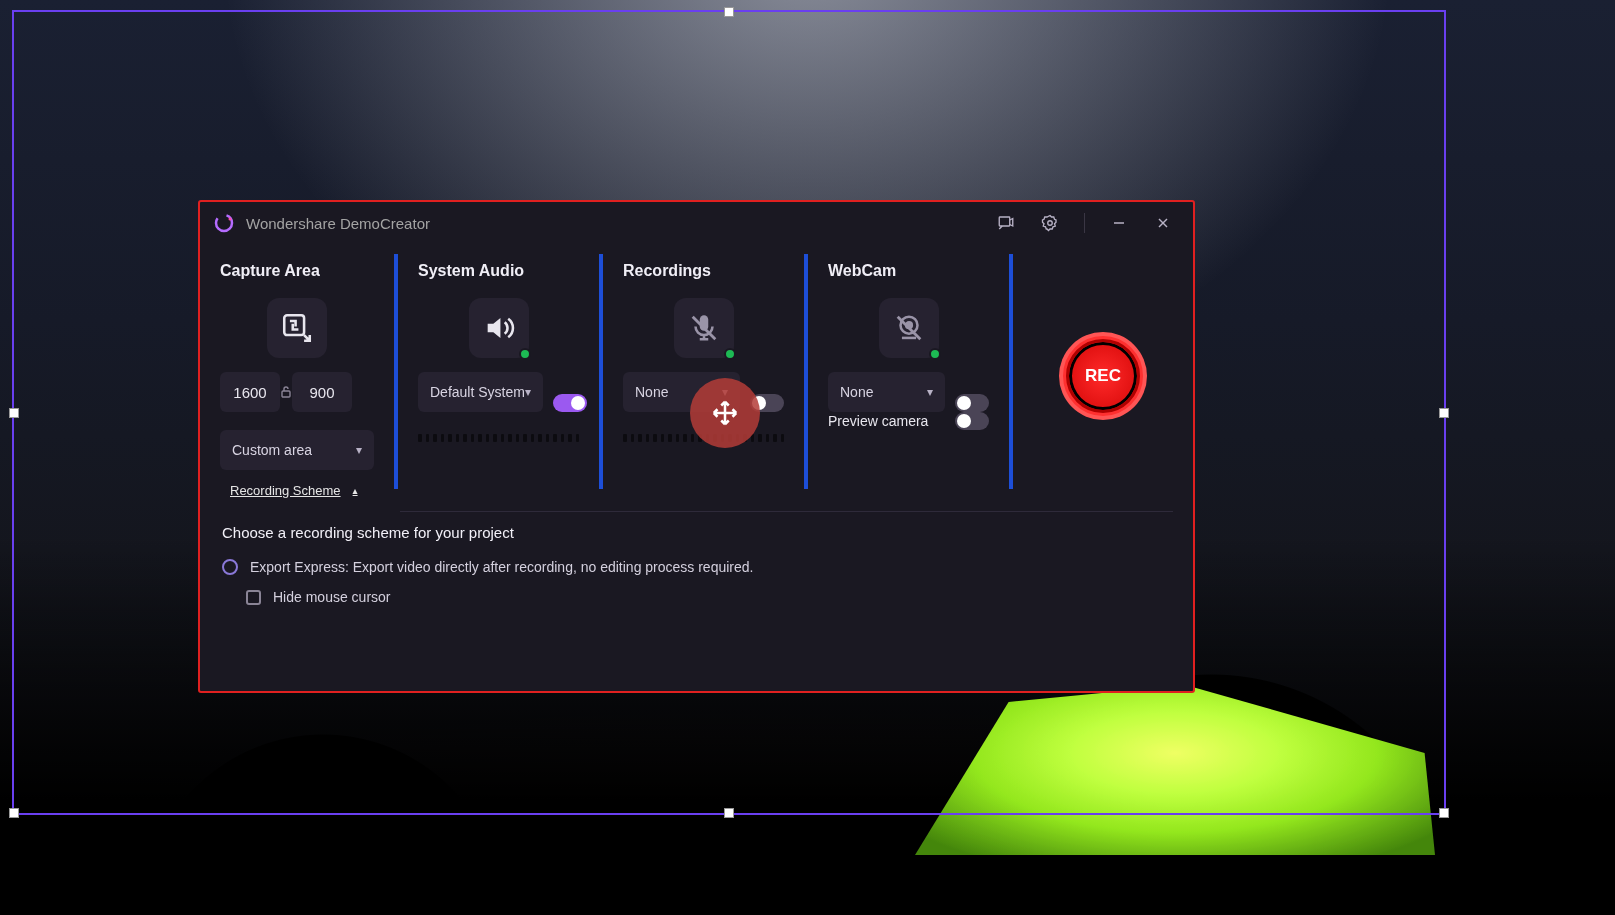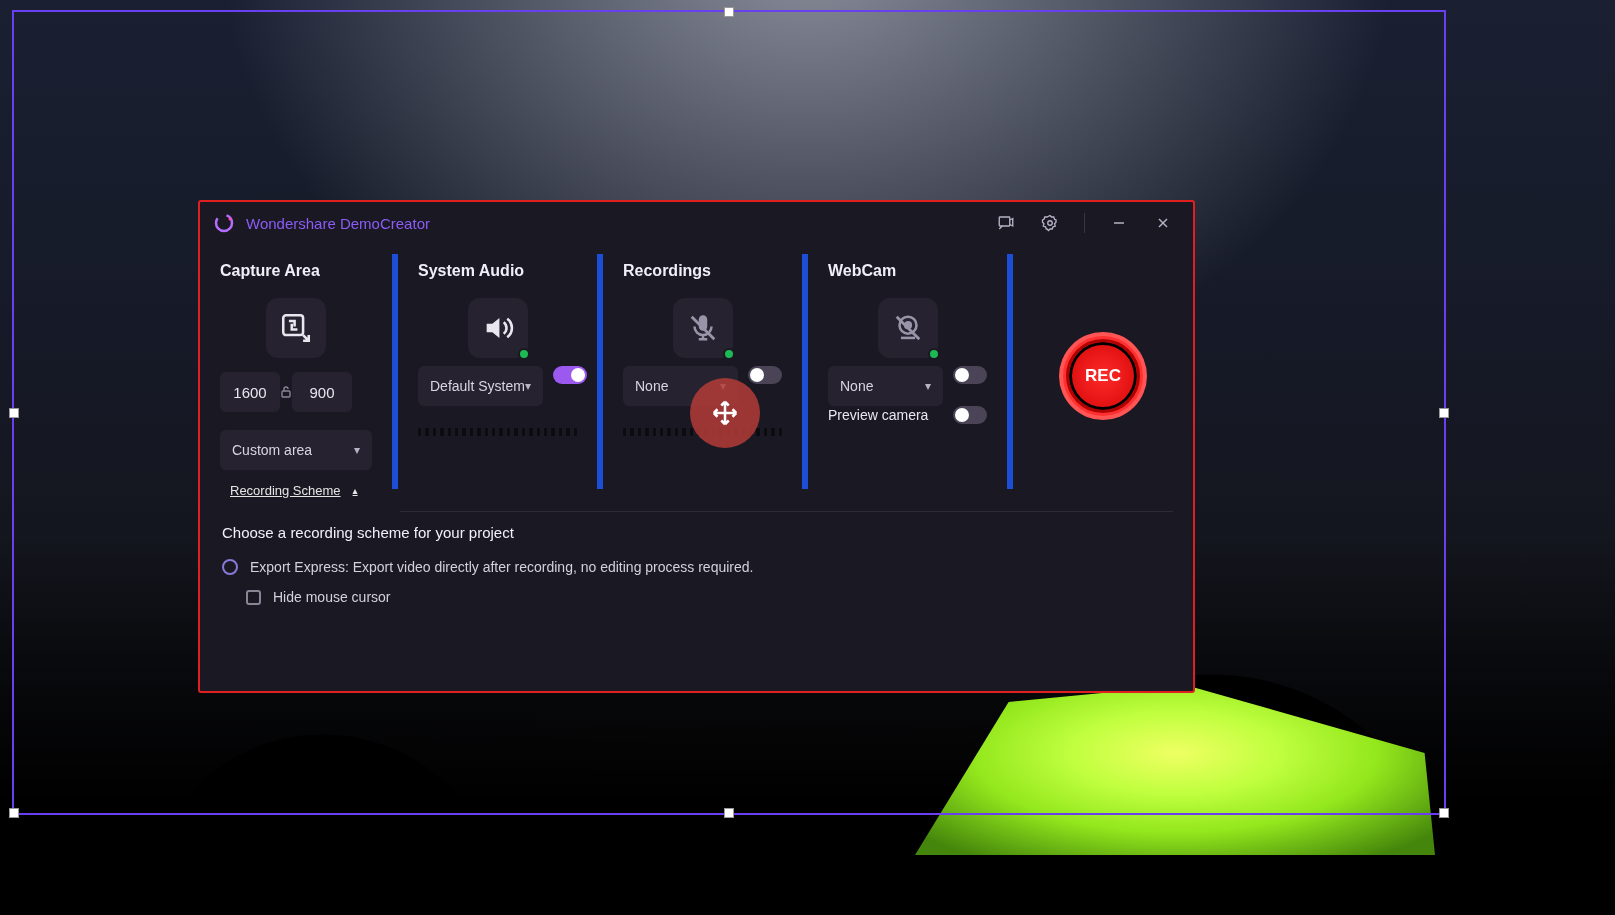--- a/index.html
+++ b/index.html
@@ -70,37 +70,37 @@
     height: 42px;
     display: flex;
     align-items: center;
     padding: 0 14px;
     gap: 12px;
   }
   .app-logo {
     width: 20px; height: 20px;
     display: flex; align-items:center; justify-content:center;
   }
-  .app-title { font-size: 15px; color:#8b5cf6; }
+  .app-title { font-size: 15px; color:#a3a3a3; }
   .titlebar-spacer { flex: 1; }
   .title-icon {
     width: 32px; height: 32px;
     display:flex; align-items:center; justify-content:center;
     color:#b8b2c6;
     cursor:pointer;
   }
   .title-sep { width:1px; height:20px; background:#3a3644; margin:0 6px;}
   .panels {
     display:flex;
     padding: 10px 0 0 0;
     height: 245px;
   }
   .panel {
     padding: 8px 20px 0 20px;
-    border-right: 6px solid #1d4ed8;
+    border-right: 4px solid #1d4ed8;
     position: relative;
   }
   .panel:last-child { border-right:none; }
   .p-capture { width: 198px; }
   .p-sys { width: 205px; }
   .p-mic { width: 205px; }
   .p-cam { width: 205px; }
   .p-rec { flex:1; display:flex; align-items:center; justify-content:center; }
   .panel-title { font-size:16px; font-weight:600; color:#f0eef6; margin-bottom:18px;}
   .big-icon-box {
@@ -124,21 +124,21 @@
   }
   .lock-ic { color:#8a8496; font-size:12px;}
   .select-box {
     height:40px; background:#262230; border-radius:6px;
     display:flex; align-items:center; padding:0 12px;
     font-size:14px; color:#d8d4e2; margin-top:14px;
     cursor:pointer; justify-content:space-between;
   }
   .select-full { margin-top:18px; width:100%;}
   .chev { color:#b8b2c6; font-size:12px;}
-  .row-select-toggle { display:flex; align-items:flex-start; gap:10px; margin-top:8px;}
+  .row-select-toggle { display:flex; align-items:flex-end; gap:10px; margin-top:14px;}
   .row-select-toggle .select-box { flex:1; margin-top:0;}
   .toggle {
     width:34px; height:18px; border-radius:10px;
     background:#4a4456; position:relative; cursor:pointer; flex-shrink:0;
   }
   .toggle .knob {
     position:absolute; top:2px; left:2px;
     width:14px; height:14px; border-radius:50%; background:#fff;
     transition:none;
   }

